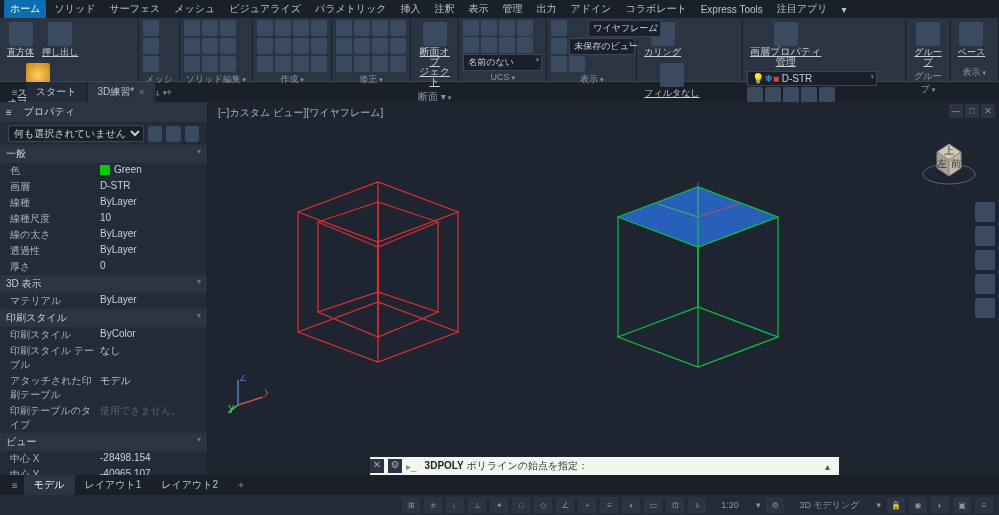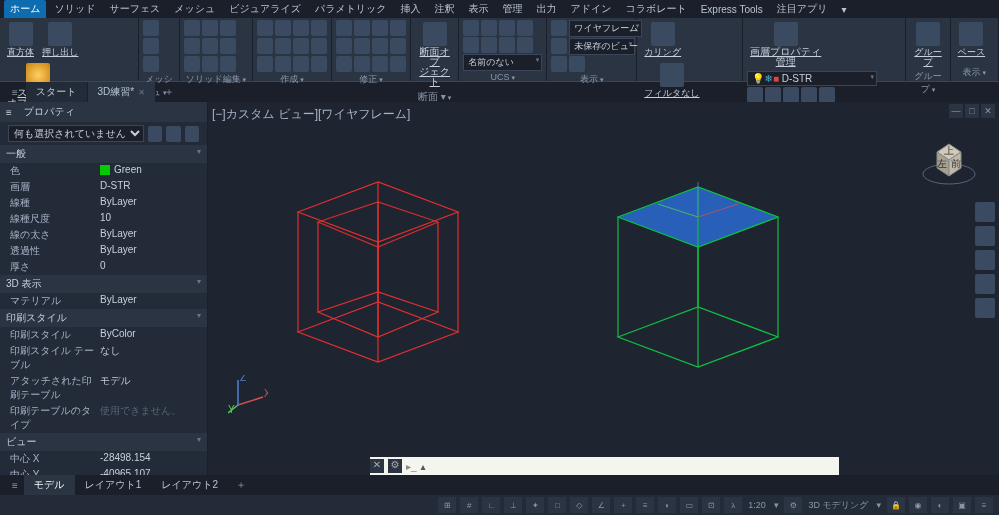--- a/index.html
+++ b/index.html
@@ -43,21 +43,21 @@
 .sect { background:#2a3442; padding:2px 6px; font-size:10px; display:flex; justify-content:space-between; cursor:pointer; }
 .sect .arrow { font-size:8px; color:#6a7688; }
 .prow { display:flex; padding:1px 0; font-size:10px; }
 .prow .pl { width:100px; padding-left:10px; color:#a8b4c8; }
 .prow .pv { flex:1; color:#c8d0dc; }
 .prow .pv.dim { color:#5a6478; }
 .prow .sw { display:inline-block; width:10px; height:10px; background:#0c0; vertical-align:middle; margin-right:4px; }
 
 
 .viewport { flex:1; background:#1e2430; position:relative; overflow:hidden; }
-.vplbl { position:absolute; top:4px; left:4px; color:#a8b4c8; font-size:12px; }
+.vplbl { position:absolute; top:4px; left:10px; color:#a8b4c8; font-size:10px; }
 .vpctrl { position:absolute; top:2px; right:4px; display:flex; gap:2px; }
 .vpctrl span { width:14px; height:14px; background:#2a3442; cursor:pointer; text-align:center; line-height:14px; font-size:9px; color:#8a96a8; }
 .cube3d { position:absolute; }
 .viewcube { position:absolute; top:30px; right:20px; width:60px; height:60px; }
 .axes { position:absolute; bottom:60px; left:20px; width:40px; height:40px; }
 
 
 .cmdbar { position:absolute; bottom:40px; left:370px; right:160px; height:18px; display:flex; align-items:center; background:#f5f5f0; gap:4px; }
 .cmdbar .ci { width:14px; height:14px; color:#555; text-align:center; cursor:pointer; background:#2a3442; color:#aaa; }
 .cmdbar .cin { flex:1; color:#333; font-size:10px; padding-left:4px; }
@@ -67,21 +67,21 @@
 
 .layouttabs { position:absolute; bottom:20px; left:0; right:0; height:20px; display:flex; align-items:center; background:#1a1f2a; padding-left:6px; }
 .layouttabs .hamb { padding:2px 6px; color:#8a96a8; cursor:pointer; }
 .layouttabs .lt { padding:3px 10px; color:#b8c4d4; cursor:pointer; }
 .layouttabs .lt.active { background:#2a3442; color:#fff; }
 .layouttabs .lplus { padding:3px 8px; color:#8a96a8; cursor:pointer; }
 
 
 .statusbar { position:absolute; bottom:0; left:0; right:0; height:20px; background:#232a38; display:flex; align-items:center; justify-content:flex-end; gap:4px; padding:0 6px; }
 .statusbar .sbtn2 { width:18px; height:16px; background:#2a3442; cursor:pointer; display:flex; align-items:center; justify-content:center; font-size:8px; color:#8a96a8; }
-.statusbar .stxt { color:#8a96a8; font-size:9px; padding:0 2px; }
+.statusbar .stxt { color:#8a96a8; font-size:9px; padding:0 2px;margin-left:9px; }
 
 .combo { background:#1a1f2a; border:1px solid #3a4658; color:#c8d0dc; font-size:9px; padding:1px 14px 1px 4px; position:relative; cursor:pointer; white-space:nowrap; }
 .combo::after { content:"▾"; position:absolute; right:2px; font-size:7px; color:#6a7688; }
 
 .hline { height:0; border-top:1px solid #c8d0dc; margin:3px 0; width:40px; }
 </style>
 </head>
 <body>
 
 <div class="menubar">
@@ -230,21 +230,21 @@
       <div class="combo" style="width:79px;">名前のない</div>
     </div>
       </div>
     <div class="plabel">UCS</div>
   </div>
   <div class="rpanel" style="width:90px;">
     <div class="ricons">
         <div class="scol" style="gap:1px;">
       <div class="srow">
             <div class="sbtn"></div>
-            <div class="combo" style="width:73px;">ワイヤフレーム</div>
+            <div class="combo" style="width:73px;margin-left:19px;">ワイヤフレーム</div>
           </div>
       <div class="srow">
             <div class="sbtn"></div>
             <div class="combo" style="width:66px;">未保存のビュー</div>
           </div>
       <div class="srow">
             <div class="sbtn"></div>
             <div class="sbtn"></div>
           </div>
     </div>
@@ -489,20 +489,21 @@
       <div class="sbtn" style="width:20px;height:20px;"></div>
       <div class="sbtn" style="width:20px;height:20px;"></div>
     </div>
   </div>
 </div>
 
 <div class="cmdbar">
   <span class="ci">✕</span>
   <span class="ci">⚙</span>
   <span style="color:#888;">▸_</span>
+  <div class="cin"><b>3DPOLY</b> <span>ポリラインの始点を指定：</span></div>
   <span class="carr">▴</span>
 </div>
 
 <div class="layouttabs">
   <span class="hamb">≡</span>
   <span class="lt active">モデル</span>
   <span class="lt">レイアウト1</span>
   <span class="lt">レイアウト2</span>
   <span class="lplus">＋</span>
 </div>

